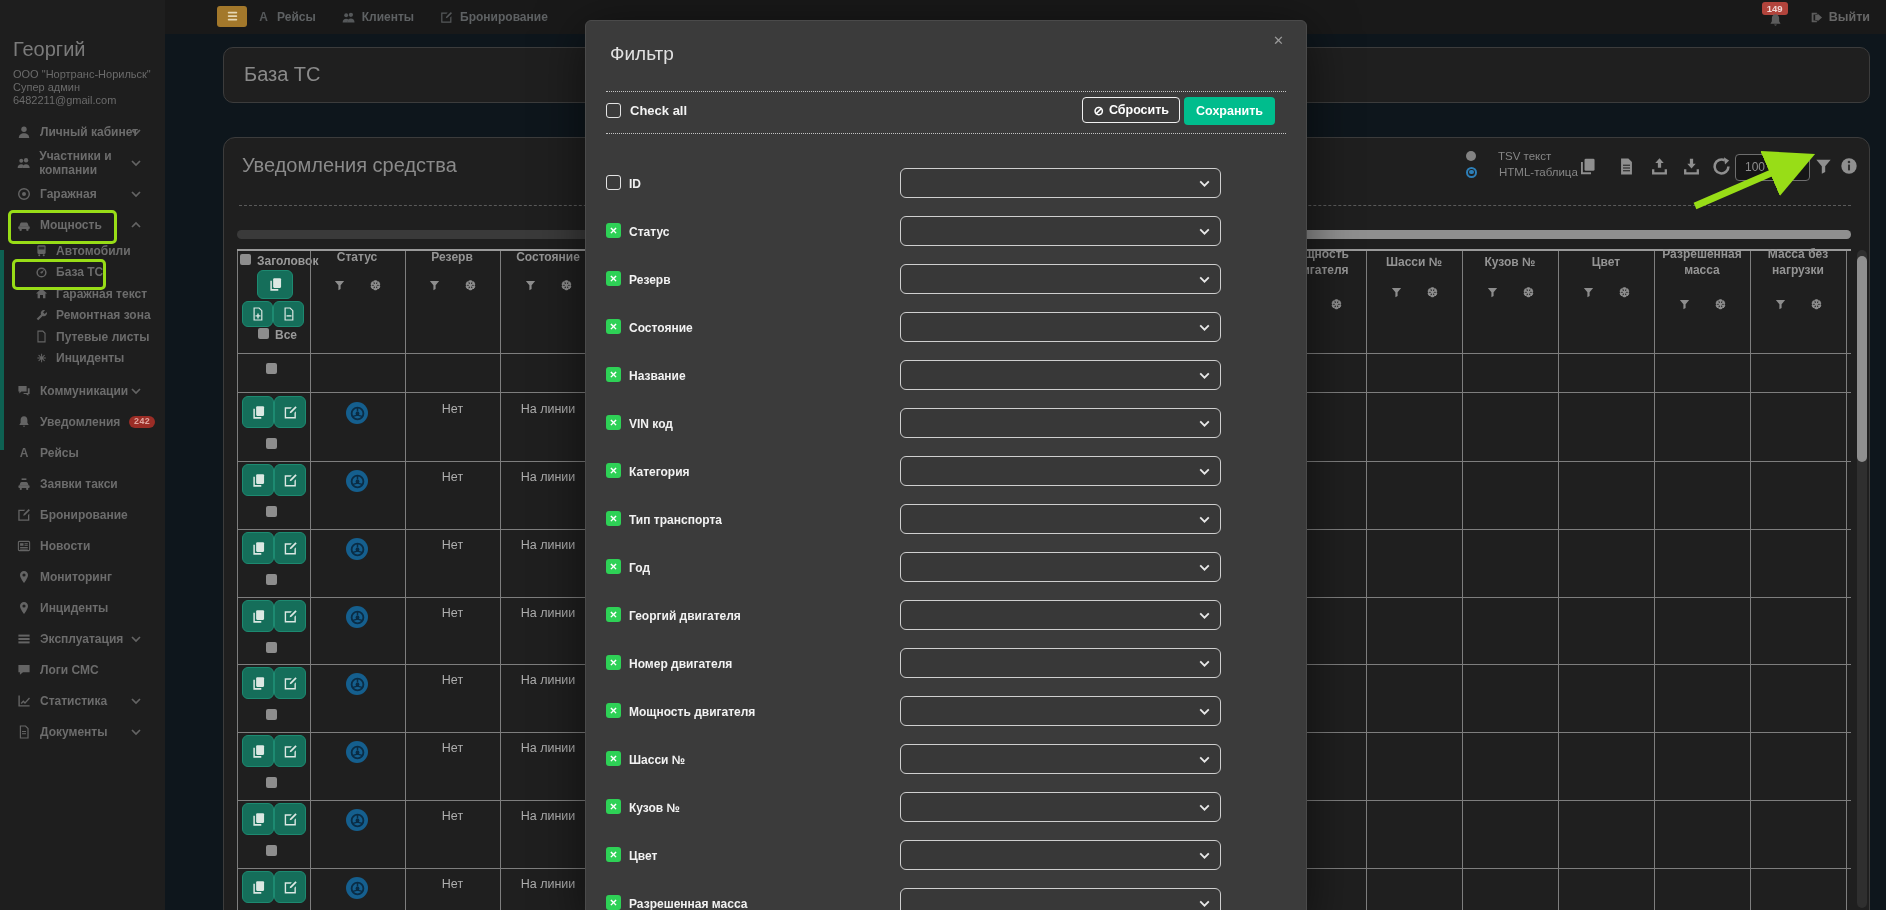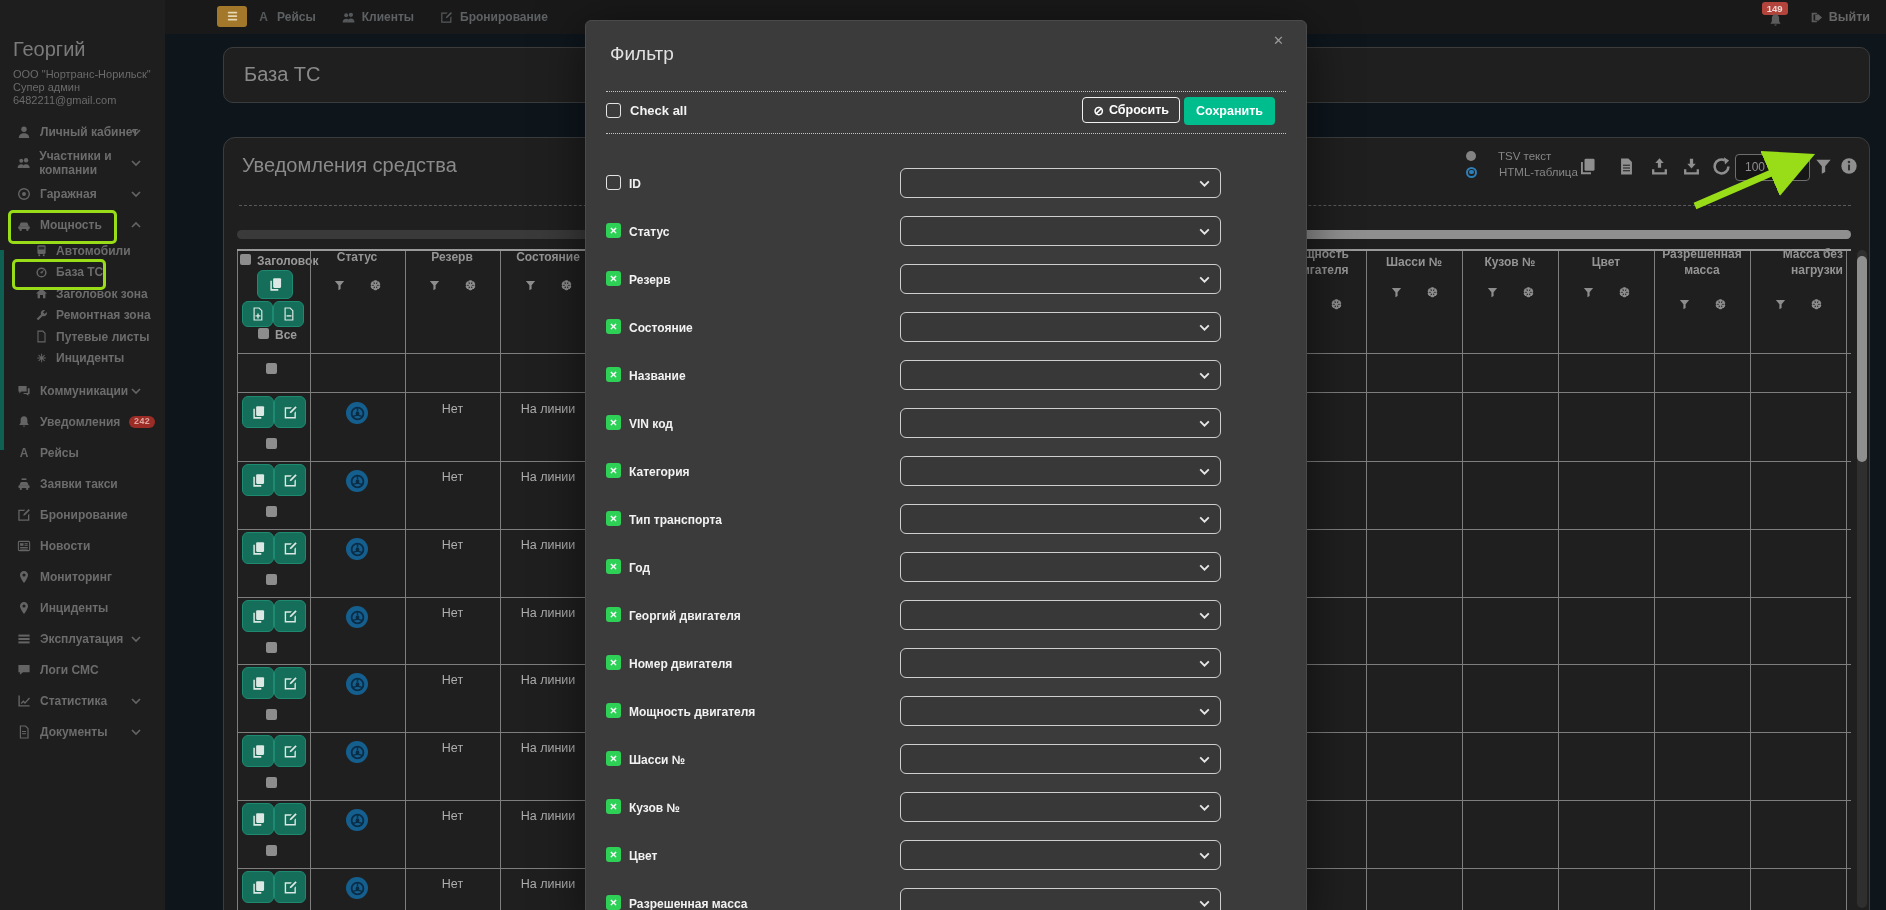--- a/index.html
+++ b/index.html
@@ -205,21 +205,21 @@
               </svg>
             </span>
             <span class="lbl">База ТС</span>
           </div>
           <div class="nav-sub">
             <span class="ic">
               <svg viewBox="0 0 14 14" fill="currentColor">
                 <path d="M7 1.6L13 7h-1.8v5H8.6V8.6H5.4V12H2.8V7H1z"></path>
               </svg>
             </span>
-            <span class="lbl">Заголовок зона</span>
+            <span class="lbl">Гаражная текст</span>
           </div>
           <div class="nav-sub">
             <span class="ic">
               <svg viewBox="0 0 14 14" fill="currentColor">
                 <path d="M12.6 3.1a3.3 3.3 0 0 1-4.4 4.4L3.5 12.2 1.8 10.5l4.7-4.7a3.3 3.3 0 0 1 4.4-4.4L8.7 3.6l1.7 1.7z"></path>
               </svg>
             </span>
             <span class="lbl">Ремонтная зона</span>
           </div>
           <div class="nav-sub">
@@ -581,21 +581,21 @@
         </svg>
       </span>
       <span class="ic txt hico" style="font-size: 13px; position: absolute; left: 1618px; top: 282px; width: 13px; height: 13px;">❆</span>
       <div class="colhead" style="position: absolute; left: 1657px; top: 240px; width: 90px; height: 38px;">Разрешенная масса</div>
       <span class="ic hico" style="position: absolute; left: 1679px; top: 295px; width: 11px; height: 11px;">
         <svg viewBox="0 0 14 14" fill="currentColor">
           <path d="M1.1 1.4h11.8L8.4 6.7v4.8L5.6 13V6.7z"></path>
         </svg>
       </span>
       <span class="ic txt hico" style="font-size: 13px; position: absolute; left: 1714px; top: 294px; width: 13px; height: 13px;">❆</span>
-      <div class="colhead" style="position: absolute; left: 1753px; top: 240px; width: 90px; height: 38px; text-align: right;">Масса без нагрузки</div>
+      <div class="colhead" style="position: absolute; left: 1753px; top: 240px; width: 90px; height: 38px;">Масса без нагрузки</div>
       <span class="ic hico" style="position: absolute; left: 1775px; top: 295px; width: 11px; height: 11px;">
         <svg viewBox="0 0 14 14" fill="currentColor">
           <path d="M1.1 1.4h11.8L8.4 6.7v4.8L5.6 13V6.7z"></path>
         </svg>
       </span>
       <span class="ic txt hico" style="font-size: 13px; position: absolute; left: 1810px; top: 294px; width: 13px; height: 13px;">❆</span>
       <div class="tealbtn" style="position: absolute; left: 257px; top: 266px; width: 34px; height: 27px; background: rgb(21, 110, 90);">
         <span class="ic" style="width: 15px; height: 15px;">
           <svg viewBox="0 0 14 14" fill="currentColor">
             <rect x="4.8" y="1.2" width="7.4" height="9" rx="1"></rect>

